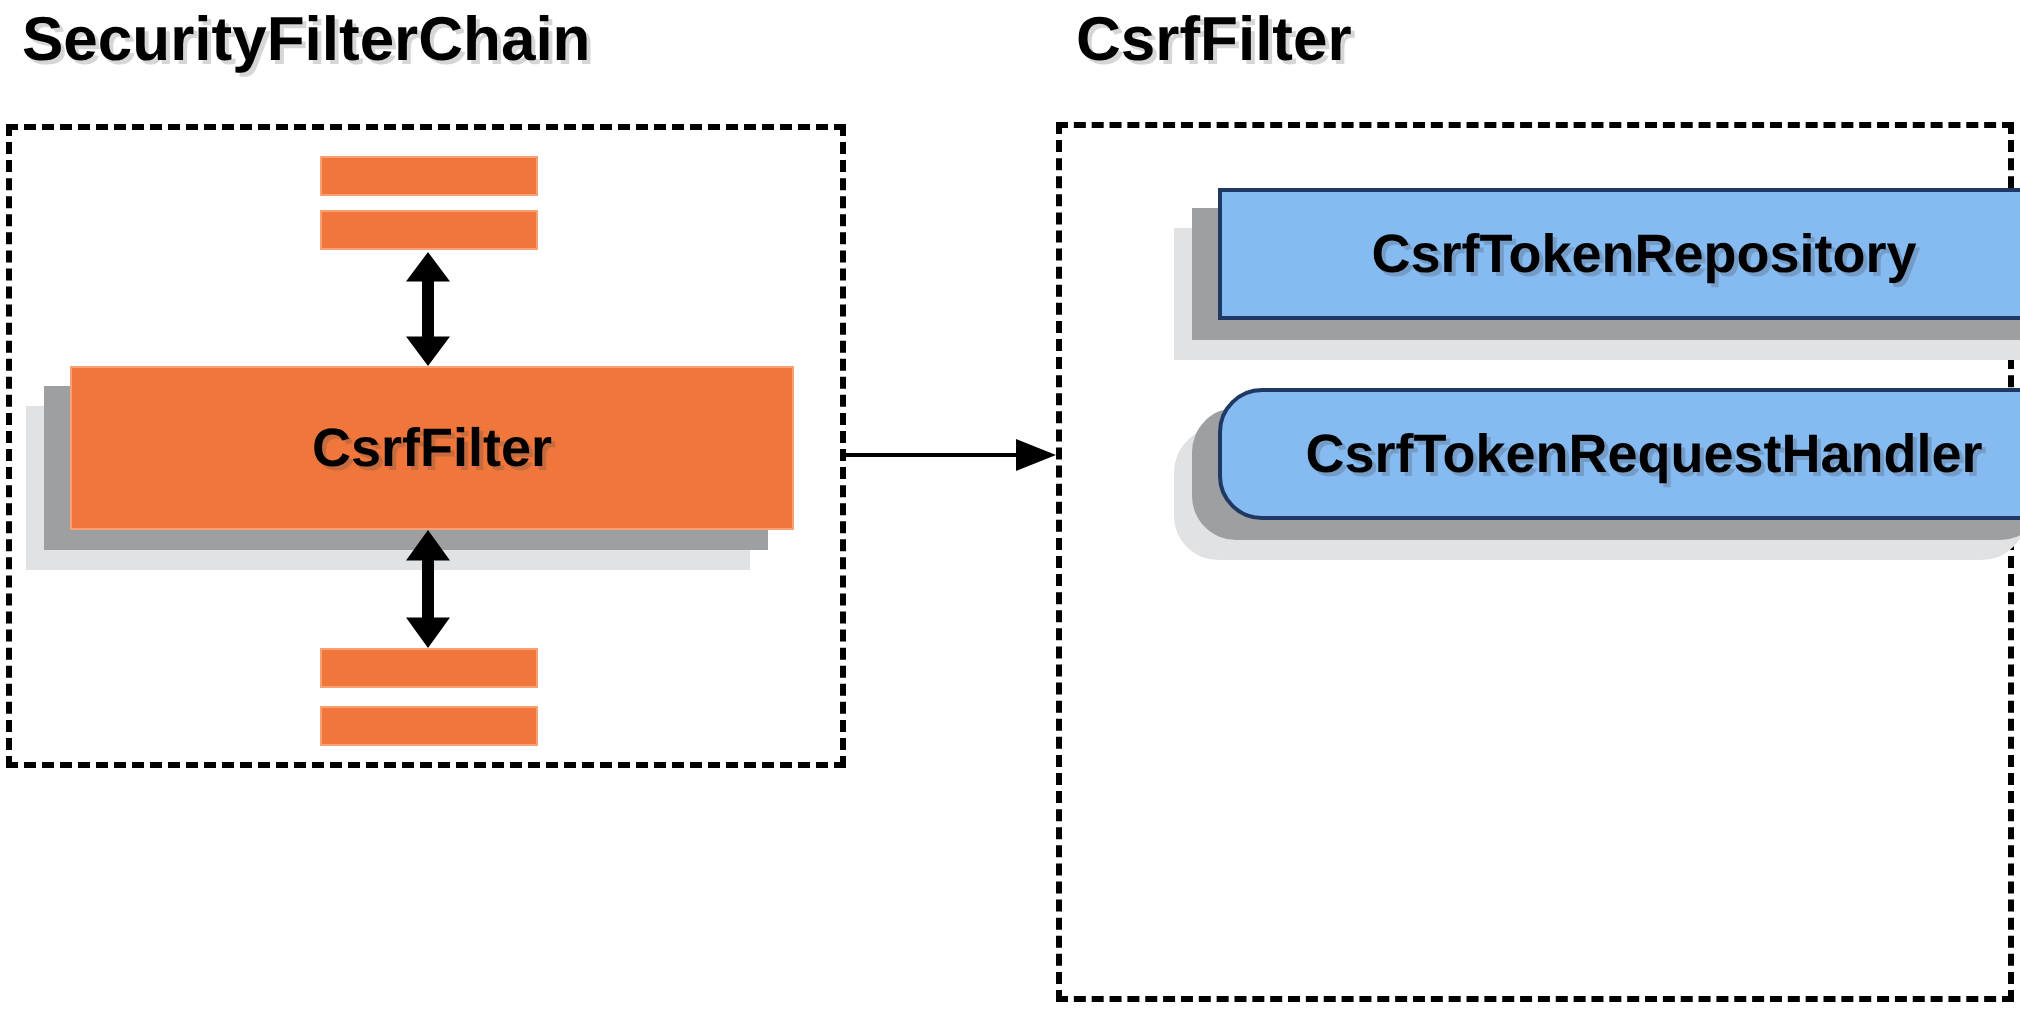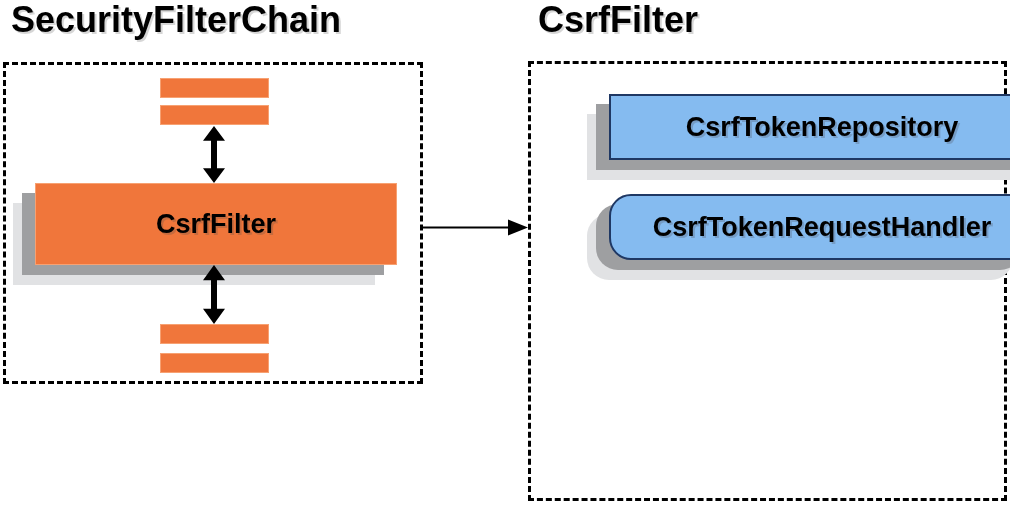--- a/index.html
+++ b/index.html
@@ -15,21 +15,21 @@
   html,body{background:#ffffff;}
   body{font-family:"Liberation Sans","DejaVu Sans",sans-serif;color:var(--ink);}
   .canvas{
     position:relative;
     width:1010px;height:505px;
     background:#ffffff;
     overflow:hidden;
   }
   .title{
     position:absolute;
-    font-size:36px;
+    font-size:31px;
     font-weight:bold;
     line-height:36px;
     color:var(--ink);
     text-shadow:2px 2px 0 rgba(120,120,120,0.30);
     white-space:nowrap;
   }
   .title-left{left:11px;top:2px;}
   .title-right{left:538px;top:2px;}
 
   .panel{

